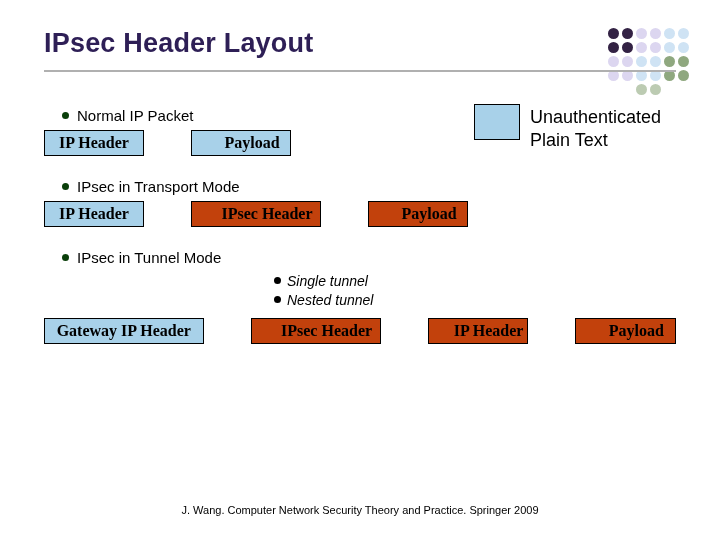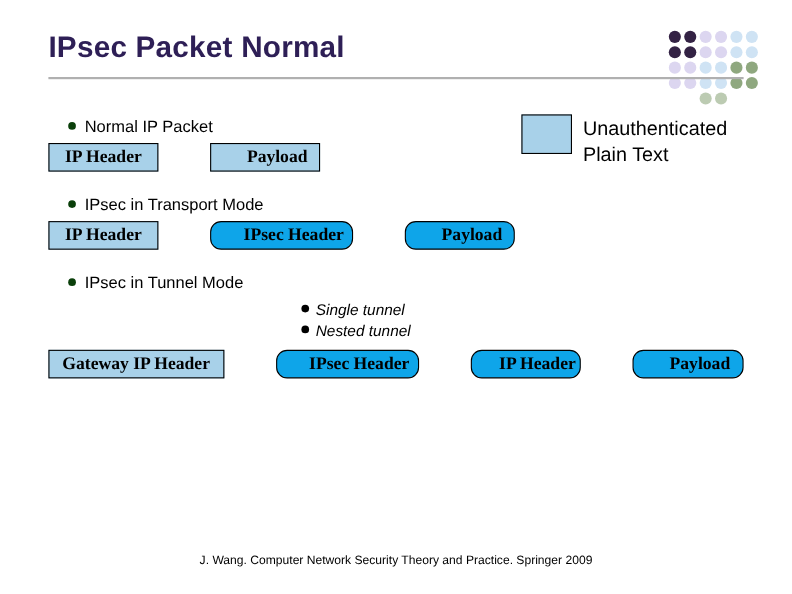--- a/index.html
+++ b/index.html
@@ -55,21 +55,21 @@
     font-size: 16px;
     font-weight: bold;
     display: flex;
     align-items: center;
     justify-content: center;
     padding: 0 10px;
     white-space: nowrap;
   }
   .cell + .cell { border-left: 1px solid #000; margin-left: -1px; padding-left: 32px; }
   .blue  { background: #a8d1e9; }
-  .green { background: #0ea5e9; border-radius: 10px; }
+  .green { background: #c2410c; }
 
   
   .w-ip       { width: 100px; }
   .w-payload  { width: 100px; }
   .w-ipsec    { width: 130px; }
   .w-gateway  { width: 180px; }
   .w-payload2 { width: 110px; }
 
   .legend {
     position: absolute;
@@ -151,21 +151,21 @@
     <span class="d-gr"></span>
   <span></span>
     <span></span>
     <span class="d-gr" style="opacity:.6"></span>
     <span class="d-gr" style="opacity:.6"></span>
     <span></span>
     <span></span>
 </div>
 
 <div class="title-wrap">
-  <div class="title">IPsec Packet Normal</div>
+  <div class="title">IPsec Header Layout</div>
 </div>
 <div class="title-underline"></div>
 
 <div class="legend">
   <div class="legend-item">
     <div class="swatch blue"></div>
     <div class="legend-text">Unauthenticated<br>Plain Text</div>
   </div>
 </div>
 

